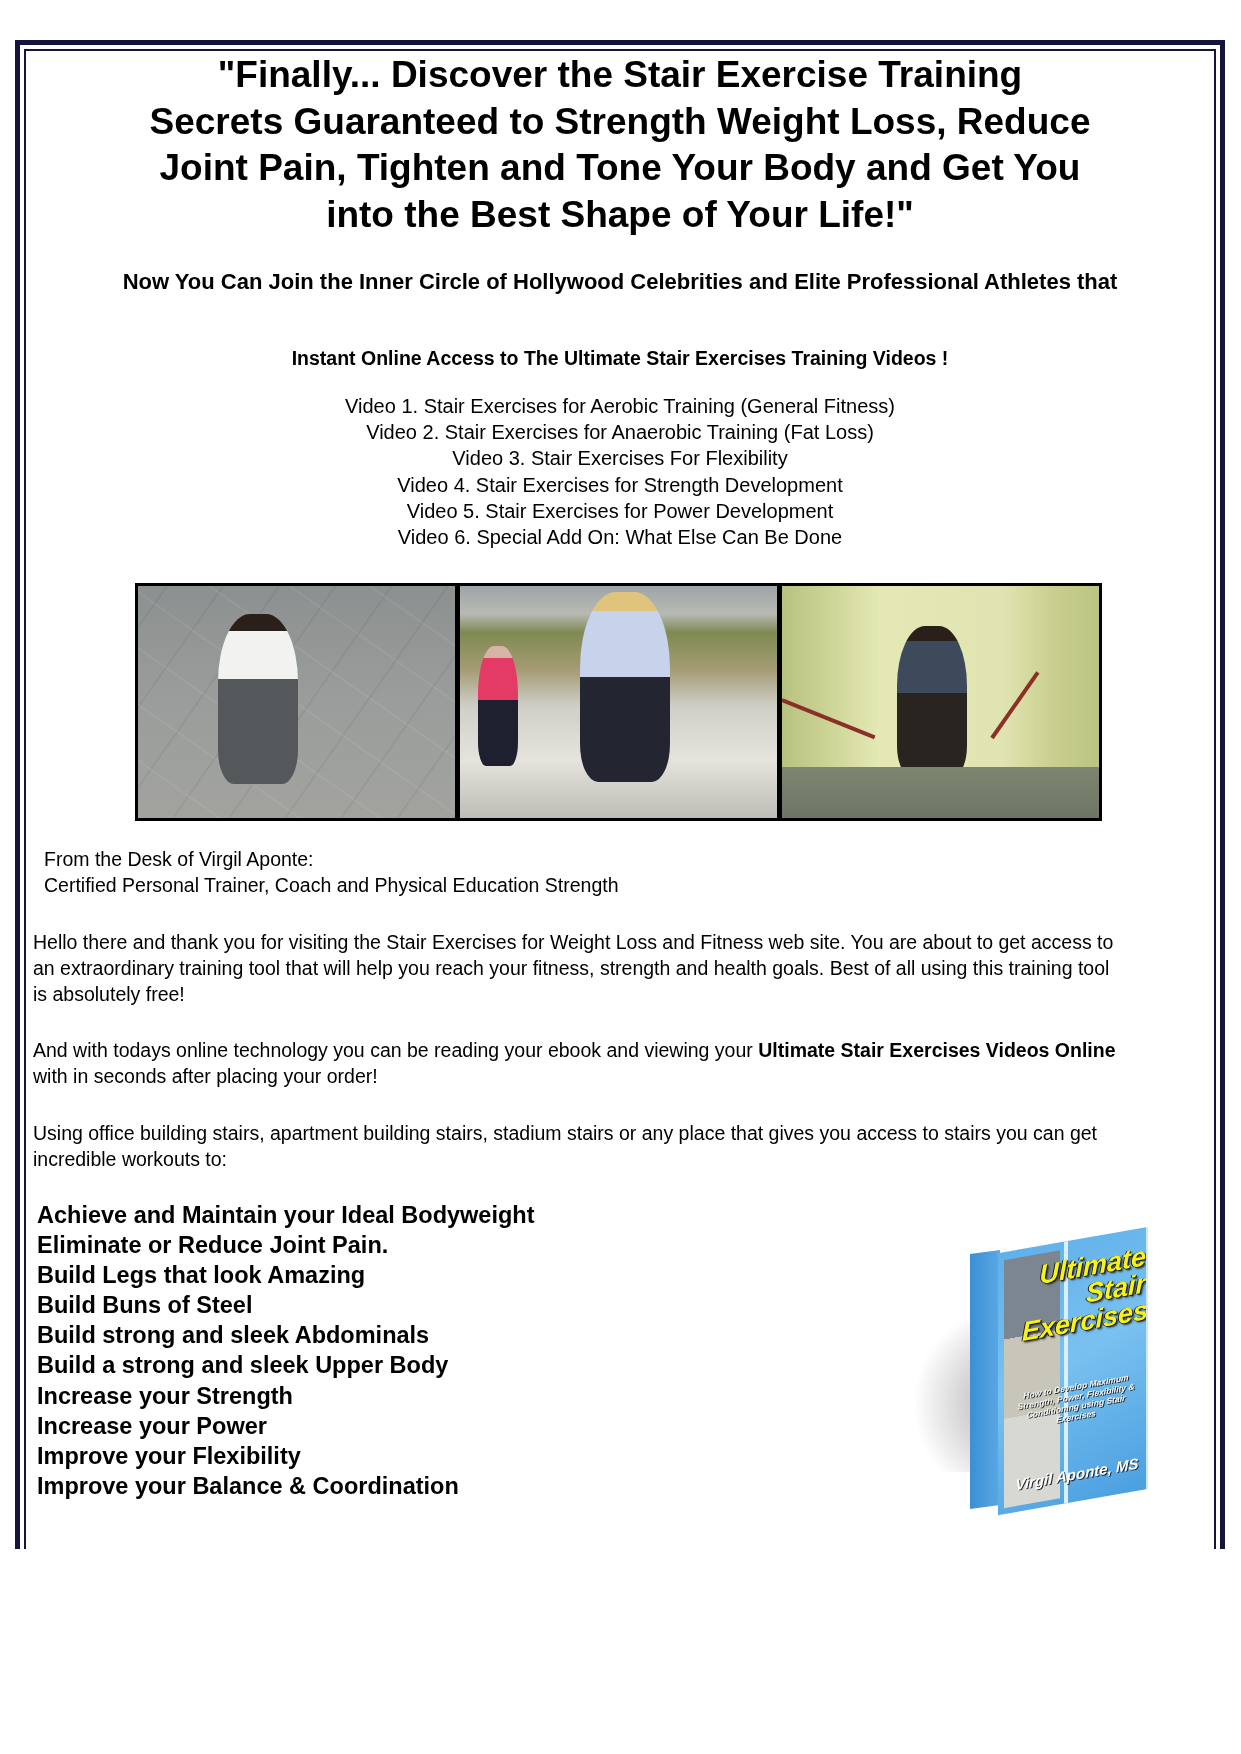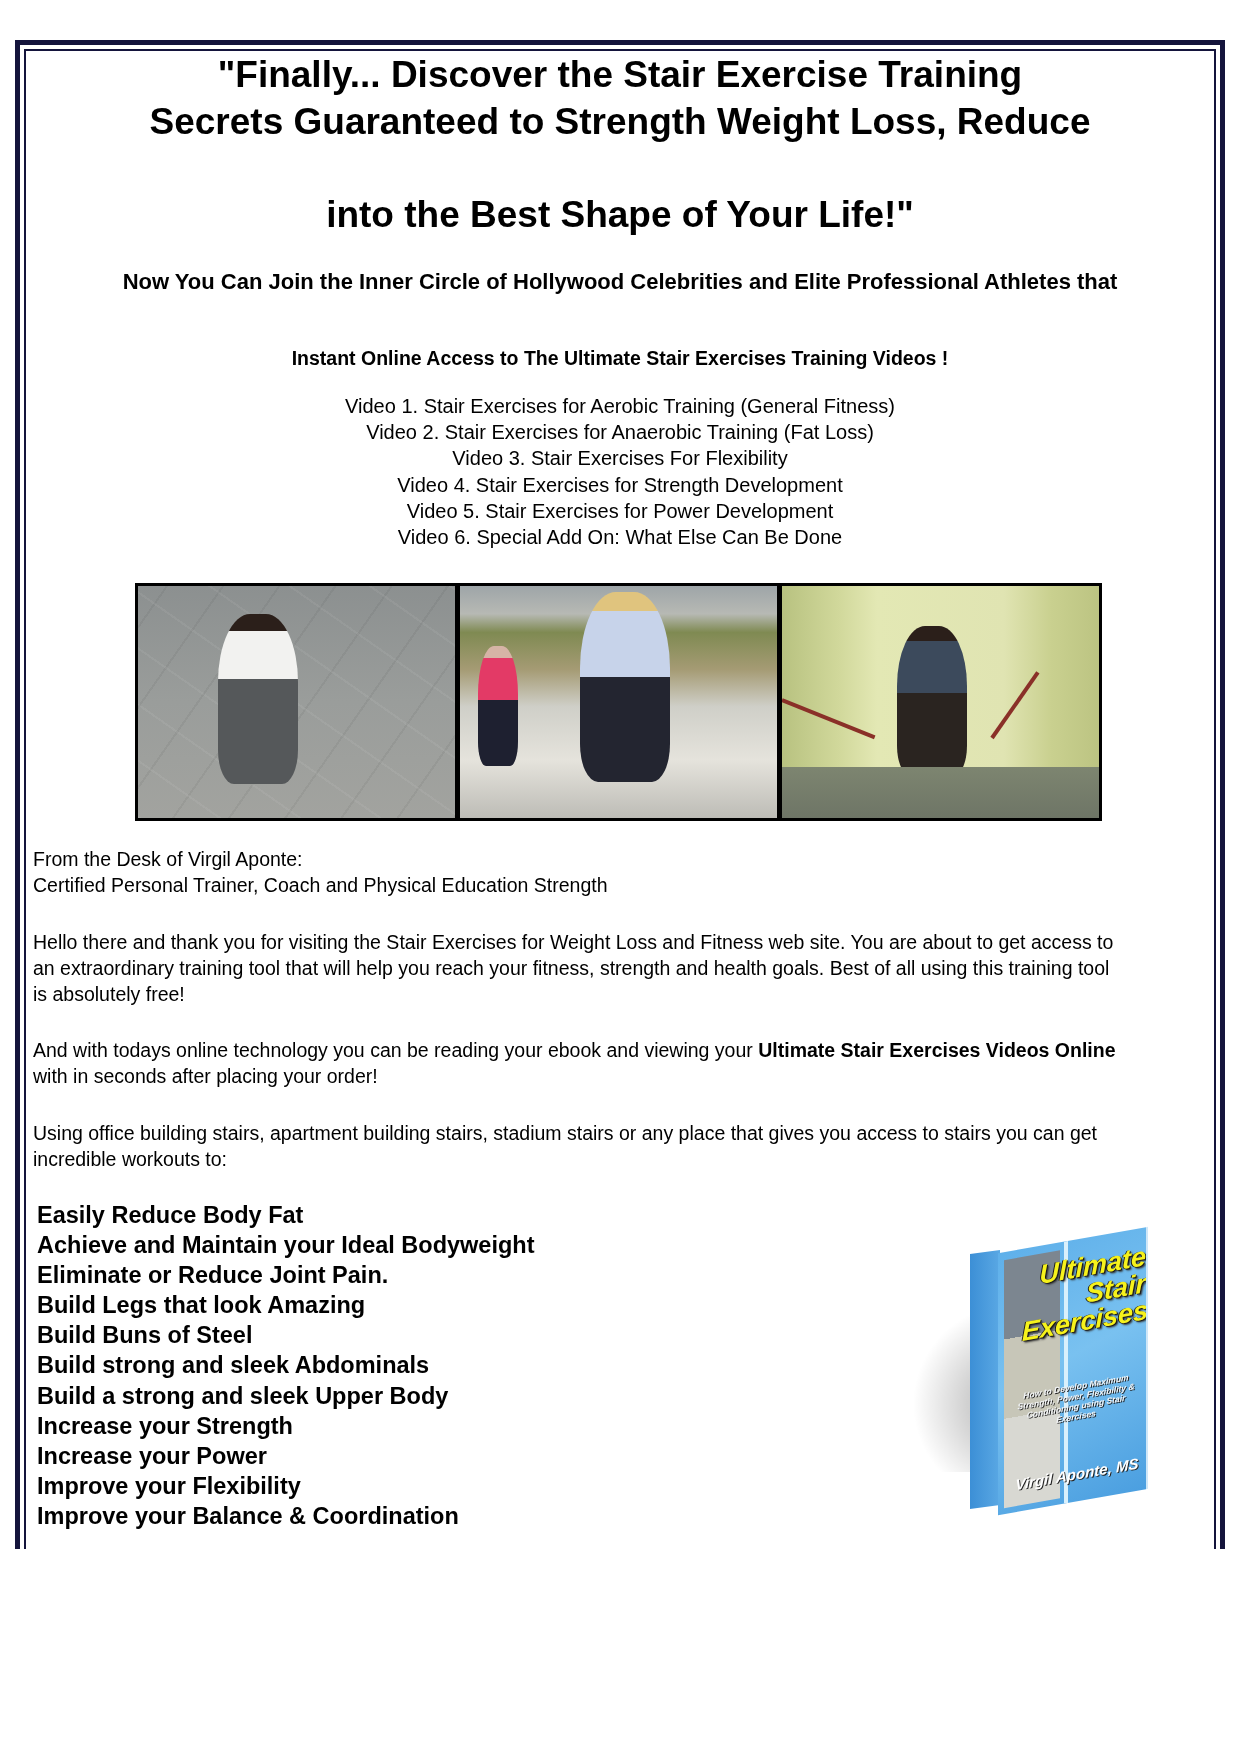--- a/index.html
+++ b/index.html
@@ -37,21 +37,21 @@
       linear-gradient(90deg,#b8c280 0%,#d1d89b 18%,#e3e8b4 30%,#e0e4b2 70%,#c9d08f 85%,#bcc482 100%); }
   .photo-3::after { content:""; position:absolute; left:0; right:0; bottom:0; height:22%;
                     background:linear-gradient(180deg,#7d8570,#6e7566); }
   .figure { position:absolute; border-radius:40% 40% 20% 20%; }
   .fig-1-body { left:80px; top:28px; width:80px; height:170px; background:linear-gradient(180deg,#2b1f1a 0 10%,#f2f2f0 10% 38%,#55585a 38% 100%); }
   .fig-2-body { left:120px; top:6px; width:90px; height:190px; background:linear-gradient(180deg,#e0c47e 0 10%,#c7d3ea 10% 45%,#232530 45% 100%); }
   .fig-2b { left:18px; top:60px; width:40px; height:120px; background:linear-gradient(180deg,#d6b4a6 0 10%,#e33a66 10% 45%,#1e2030 45% 100%); }
   .fig-3-body { left:115px; top:40px; width:70px; height:150px; background:linear-gradient(180deg,#2b1f1a 0 10%,#3c4a5c 10% 45%,#2a2420 45% 100%); }
   .rail { position:absolute; background:#8a3028; height:4px; transform-origin:left center; }
 
-  .desk { position:absolute; left:33px; top:846px; width:1150px; margin:0;
+  .desk { position:absolute; left:44px; top:846px; width:1150px; margin:0;
           font-size:19.5px; line-height:26px; }
   .para { position:absolute; left:33px; width:1090px; margin:0;
           font-size:19.5px; line-height:26px; }
   .p1 { top:929px; }
   .p2 { top:1037px; }
   .p3 { top:1120px; }
 
   .benefits { position:absolute; left:37px; top:1200px; list-style:none; padding:0; margin:0;
               font-weight:bold; font-size:23.5px; line-height:30.1px; }
   .benefits li { margin:0; padding:0; }
@@ -80,21 +80,21 @@
 </style>
 </head>
 <body>
 
 <div class="frame-outer"></div>
 <div class="frame-inner"></div>
 
 <h1 class="headline">
   <span>"Finally... Discover the Stair Exercise Training</span><br>
   <span>Secrets Guaranteed to Strength Weight Loss, Reduce</span><br>
-  <br>
+  <span>Joint Pain, Tighten and Tone Your Body and Get You</span><br>
   <span>into the Best Shape of Your Life!"</span>
 </h1>
 
 <p class="subhead">
   <span>Now You Can Join the Inner Circle of Hollywood Celebrities and Elite Professional Athletes that</span><br>
 </p>
 
 <p class="access">Instant Online Access to The Ultimate Stair Exercises Training Videos !</p>
 
 <ul class="video-list">
@@ -126,21 +126,20 @@
   <span>Certified Personal Trainer, Coach and Physical Education Strength</span>
 </p>
 
 <p class="para p1">Hello there and thank you for visiting the Stair Exercises for Weight Loss and Fitness web site. You are about to get access to an extraordinary training tool that will help you reach your fitness, strength and health goals. Best of all using this training tool is absolutely free!</p>
 
 <p class="para p2"><span>And with todays online technology you can be reading your ebook and viewing your </span><b>Ultimate Stair Exercises Videos Online</b><span> with in seconds after placing your order!</span></p>
 
 <p class="para p3">Using office building stairs, apartment building stairs, stadium stairs or any place that gives you access to stairs you can get incredible workouts to:</p>
 
 <ul class="benefits">
-  <li>Easily Reduce Body Fat</li>
   <li>Achieve and Maintain your Ideal Bodyweight</li>
   <li>Eliminate or Reduce Joint Pain.</li>
   <li>Build Legs that look Amazing</li>
   <li>Build Buns of Steel</li>
   <li>Build strong and sleek Abdominals</li>
   <li>Build a strong and sleek Upper Body</li>
   <li>Increase your Strength</li>
   <li>Increase your Power</li>
   <li>Improve your Flexibility</li>
   <li>Improve your Balance &amp; Coordination</li>

